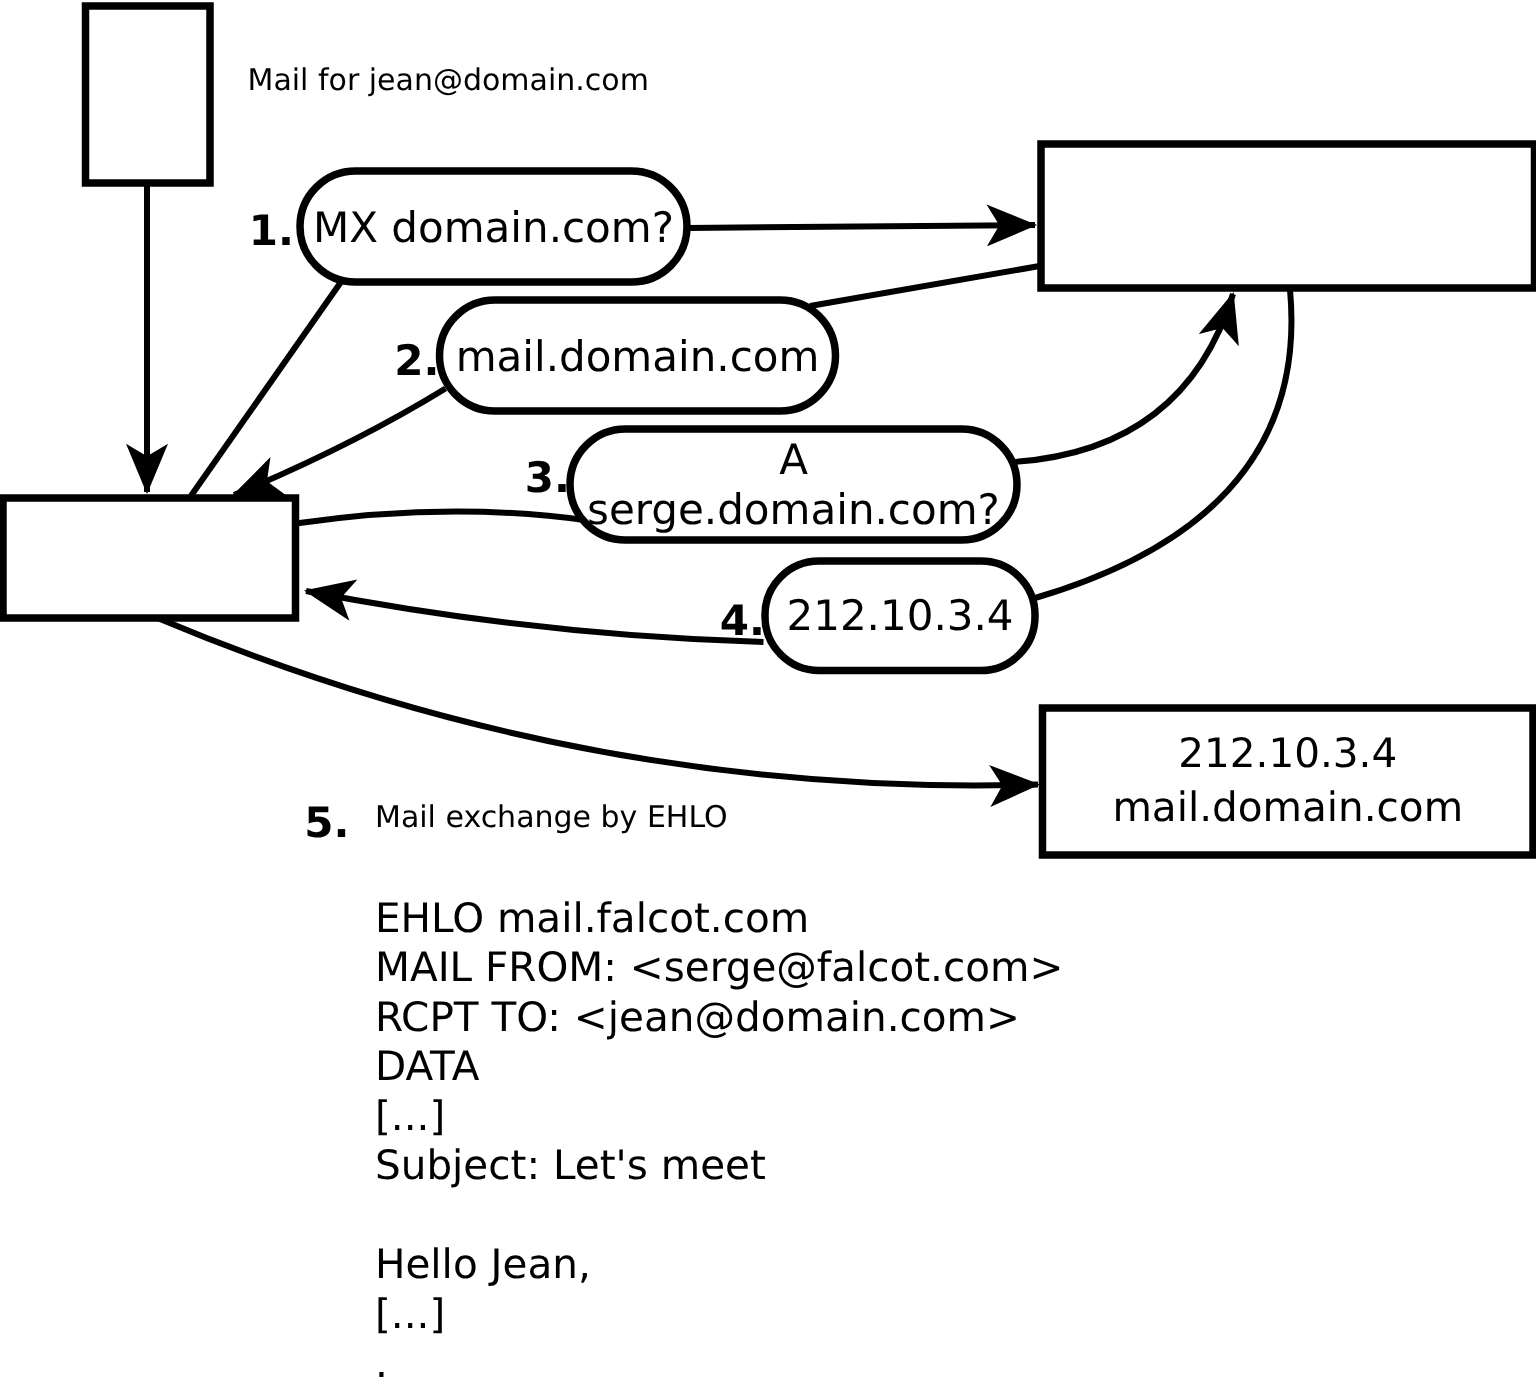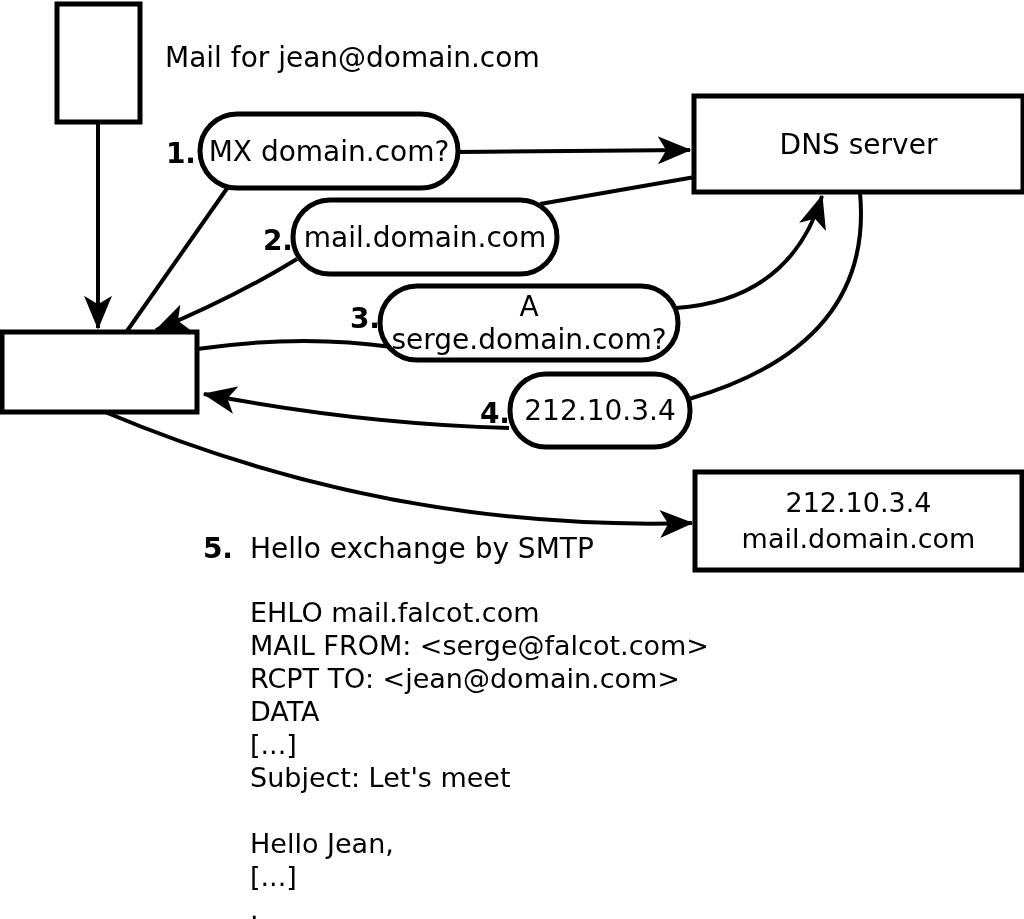--- a/index.html
+++ b/index.html
@@ -6,21 +6,21 @@
   #canvas{
     position:relative;
     width:1024px;height:919px;
     background:#ffffff;
     font-family:"DejaVu Sans", sans-serif;
     color:#000000;
     overflow:hidden;
   }
   #wires{position:absolute;left:0;top:0;width:1024px;height:919px;}
   .abs{position:absolute;}
-  .label{font-size:28px;line-height:1.15;white-space:nowrap;}
+  .label{font-size:20px;line-height:1.15;white-space:nowrap;}
   .num{font-size:28px;font-weight:bold;text-align:right;line-height:1.15;}
   .boxlabel{
     display:flex;align-items:center;justify-content:center;
     font-size:28px;text-align:center;
   }
   .preline{white-space:pre-line;}
   .target-text{font-size:27px;line-height:36px;}
   .smtp{
     font-size:27px;line-height:33px;white-space:pre-line;
   }
@@ -70,24 +70,23 @@
   <div class="abs num" style="left:215px;top:225px;width:78px;">2.</div>
   <div class="abs boxlabel" style="left:293px;top:200px;width:264px;height:74px;">mail.domain.com</div>
 
   <div class="abs num" style="left:300px;top:303px;width:80px;">3.</div>
   <div class="abs boxlabel" style="left:380px;top:286px;width:298px;height:74px;">A serge.domain.com?</div>
 
   <div class="abs num" style="left:430px;top:398px;width:80px;">4.</div>
   <div class="abs boxlabel" style="left:510px;top:374px;width:180px;height:73px;">212.10.3.4</div>
 
   <div class="abs num" style="left:155px;top:533px;width:78px;">5.</div>
-  <div class="abs label" style="left:250px;top:533px;">Hello exchange by SMTP</div>
+  <div class="abs label" style="left:250px;top:533px;">Mail exchange by EHLO</div>
 
 
-  <div class="abs boxlabel" style="left:694px;top:96px;width:329px;height:96px;">DNS server</div>
 
   <div class="abs boxlabel preline target-text" style="left:695px;top:472px;width:327px;height:98px;">212.10.3.4
 mail.domain.com</div>
 
   <div class="abs smtp" style="left:250px;top:596px;">EHLO mail.falcot.com
 MAIL FROM: &lt;serge@falcot.com&gt;
 RCPT TO: &lt;jean@domain.com&gt;
 DATA
 [...]
 Subject: Let's meet

